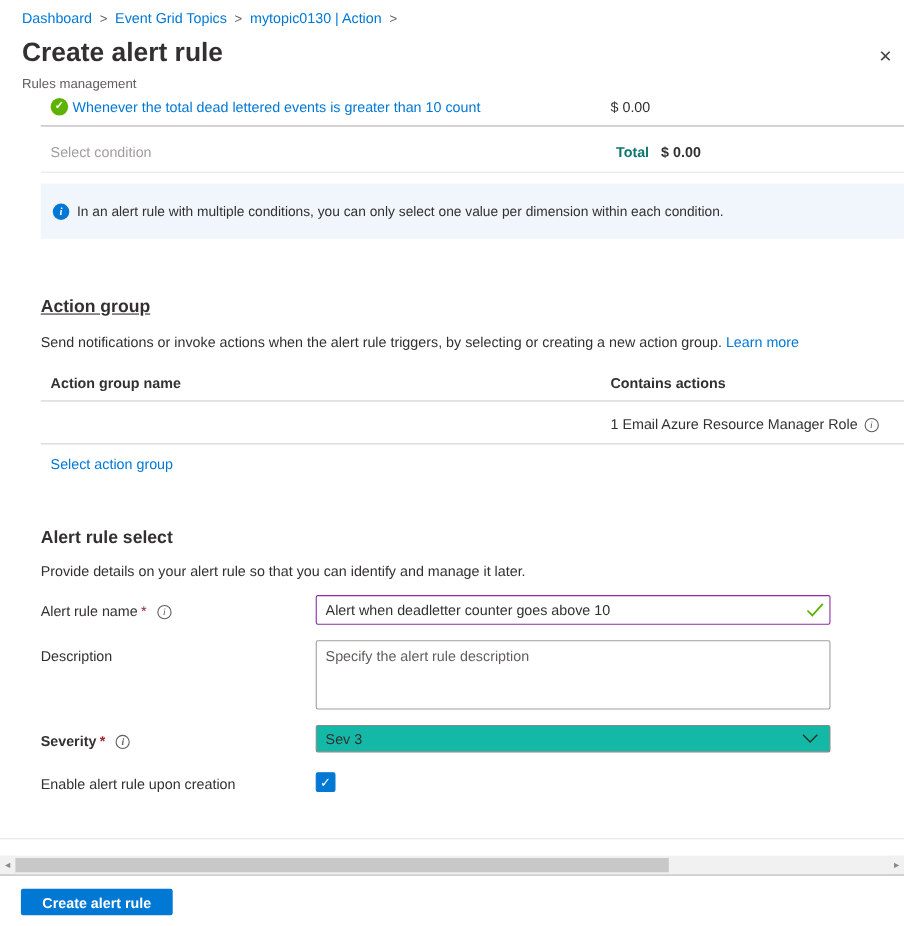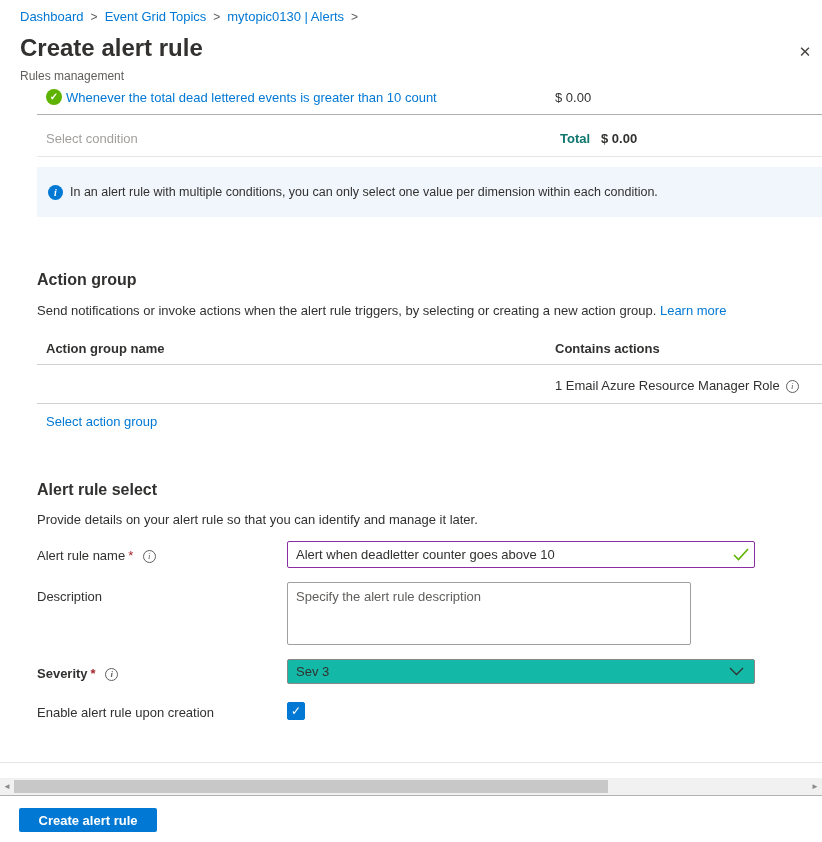--- a/index.html
+++ b/index.html
@@ -40,21 +40,21 @@
   
   .info-banner { top: 167px; left: 37px; width: 785px; height: 50px; background: #f0f6fc;
                  display: flex; align-items: center; padding-left: 11px; }
   .info-icon { width: 15px; height: 15px; border-radius: 50%; background: #0078d4; color: #fff;
                flex: 0 0 15px; font-size: 10px; font-weight: 700; line-height: 15px; text-align: center;
                font-family: "Liberation Serif", serif; font-style: italic; }
   .info-text { margin-left: 7px; font-size: 12.5px; color: #323130; }
 
   
   .section-heading { font-size: 16px; font-weight: 700; color: #323130; }
-  .ag-heading { top: 271px; left: 37px; }
+  .ag-heading { top: 271px; left: 37px; text-decoration: underline; }
   .ag-desc { top: 303px; left: 37px; font-size: 13px; color: #323130; }
   .ag-desc a { color: #0078d4; text-decoration: none; cursor: pointer; }
 
   
   .th-name { top: 341px; left: 46px; font-size: 13px; font-weight: 700; }
   .th-actions { top: 341px; left: 555px; font-size: 13px; font-weight: 700; }
   .d3 { top: 364px; left: 37px; width: 785px; background: #d2d0ce; }
   .td-name { top: 378px; left: 46px; font-size: 13px; }
   .td-actions { top: 378px; left: 555px; font-size: 13px; display: flex; align-items: flex-end; }
   .d4 { top: 403px; left: 37px; width: 785px; background: #d2d0ce; }
@@ -73,21 +73,21 @@
   .lbl-name { top: 548px; left: 37px; }
   .lbl-desc { top: 589px; left: 37px; }
   .lbl-sev { top: 666px; left: 37px; font-weight: bold; }
   .lbl-enable { top: 705px; left: 37px; }
 
   .name-input { top: 541px; left: 287px; width: 468px; height: 27px; border: 1px solid #8a2da5;
                 border-radius: 2px; padding: 0 30px 0 8px; font-size: 13px; color: #323130;
                 font-family: "Liberation Sans", sans-serif; outline: none; }
   .valid-check { top: 548px; left: 733px; width: 16px; height: 13px; pointer-events: none; }
 
-  .desc-textarea { top: 582px; left: 287px; width: 404px; height: 63px; border: 1px solid #a19f9d;
+  .desc-textarea { top: 582px; left: 287px; width: 468px; height: 63px; border: 1px solid #a19f9d;
                    border-radius: 2px; padding: 6px 8px; font-size: 13px; color: #323130; resize: none;
                    font-family: "Liberation Sans", sans-serif; outline: none; }
   .desc-textarea::placeholder { color: #605e5c; opacity: 1; }
 
   .sev-select { top: 659px; left: 287px; width: 468px; height: 25px; border: 1px solid #8a8886;
                 border-radius: 2px; display: flex; align-items: center; justify-content: space-between;
                 padding: 0 10px 0 8px; font-size: 13px; cursor: pointer; background: #14b8a6; }
 
   .enable-checkbox { top: 702px; left: 287px; width: 18px; height: 18px; background: #0078d4;
                      border: 1px solid #0078d4; border-radius: 2px; color: #fff; font-size: 12px;
@@ -106,21 +106,21 @@
   .create-btn { top: 808px; left: 19px; width: 138px; height: 24px; background: #0078d4; color: #ffffff;
                 border: none; border-radius: 2px; font-size: 13px; font-weight: 700; cursor: pointer;
                 font-family: "Liberation Sans", sans-serif; }
 </style>
 </head>
 <body>
 
 <div class="page">
 
   <nav class="abs breadcrumb">
-    <a>Dashboard</a><span class="sep">&gt;</span><a>Event Grid Topics</a><span class="sep">&gt;</span><a>mytopic0130 | Alerts</a><span class="sep">&gt;</span>
+    <a>Dashboard</a><span class="sep">&gt;</span><a>Event Grid Topics</a><span class="sep">&gt;</span><a>mytopic0130 | Action</a><span class="sep">&gt;</span>
   </nav>
 
   <h1 class="abs page-title">Create alert rule</h1>
   <button class="abs close-btn">✕</button>
   <div class="abs subtitle">Rules management</div>
 
   <span class="abs cond-icon">✓</span>
   <a class="abs cond-link">Whenever the total dead lettered events is greater than 10 count</a>
   <span class="abs cond-cost">$ 0.00</span>
   <div class="abs divider d1"></div>

